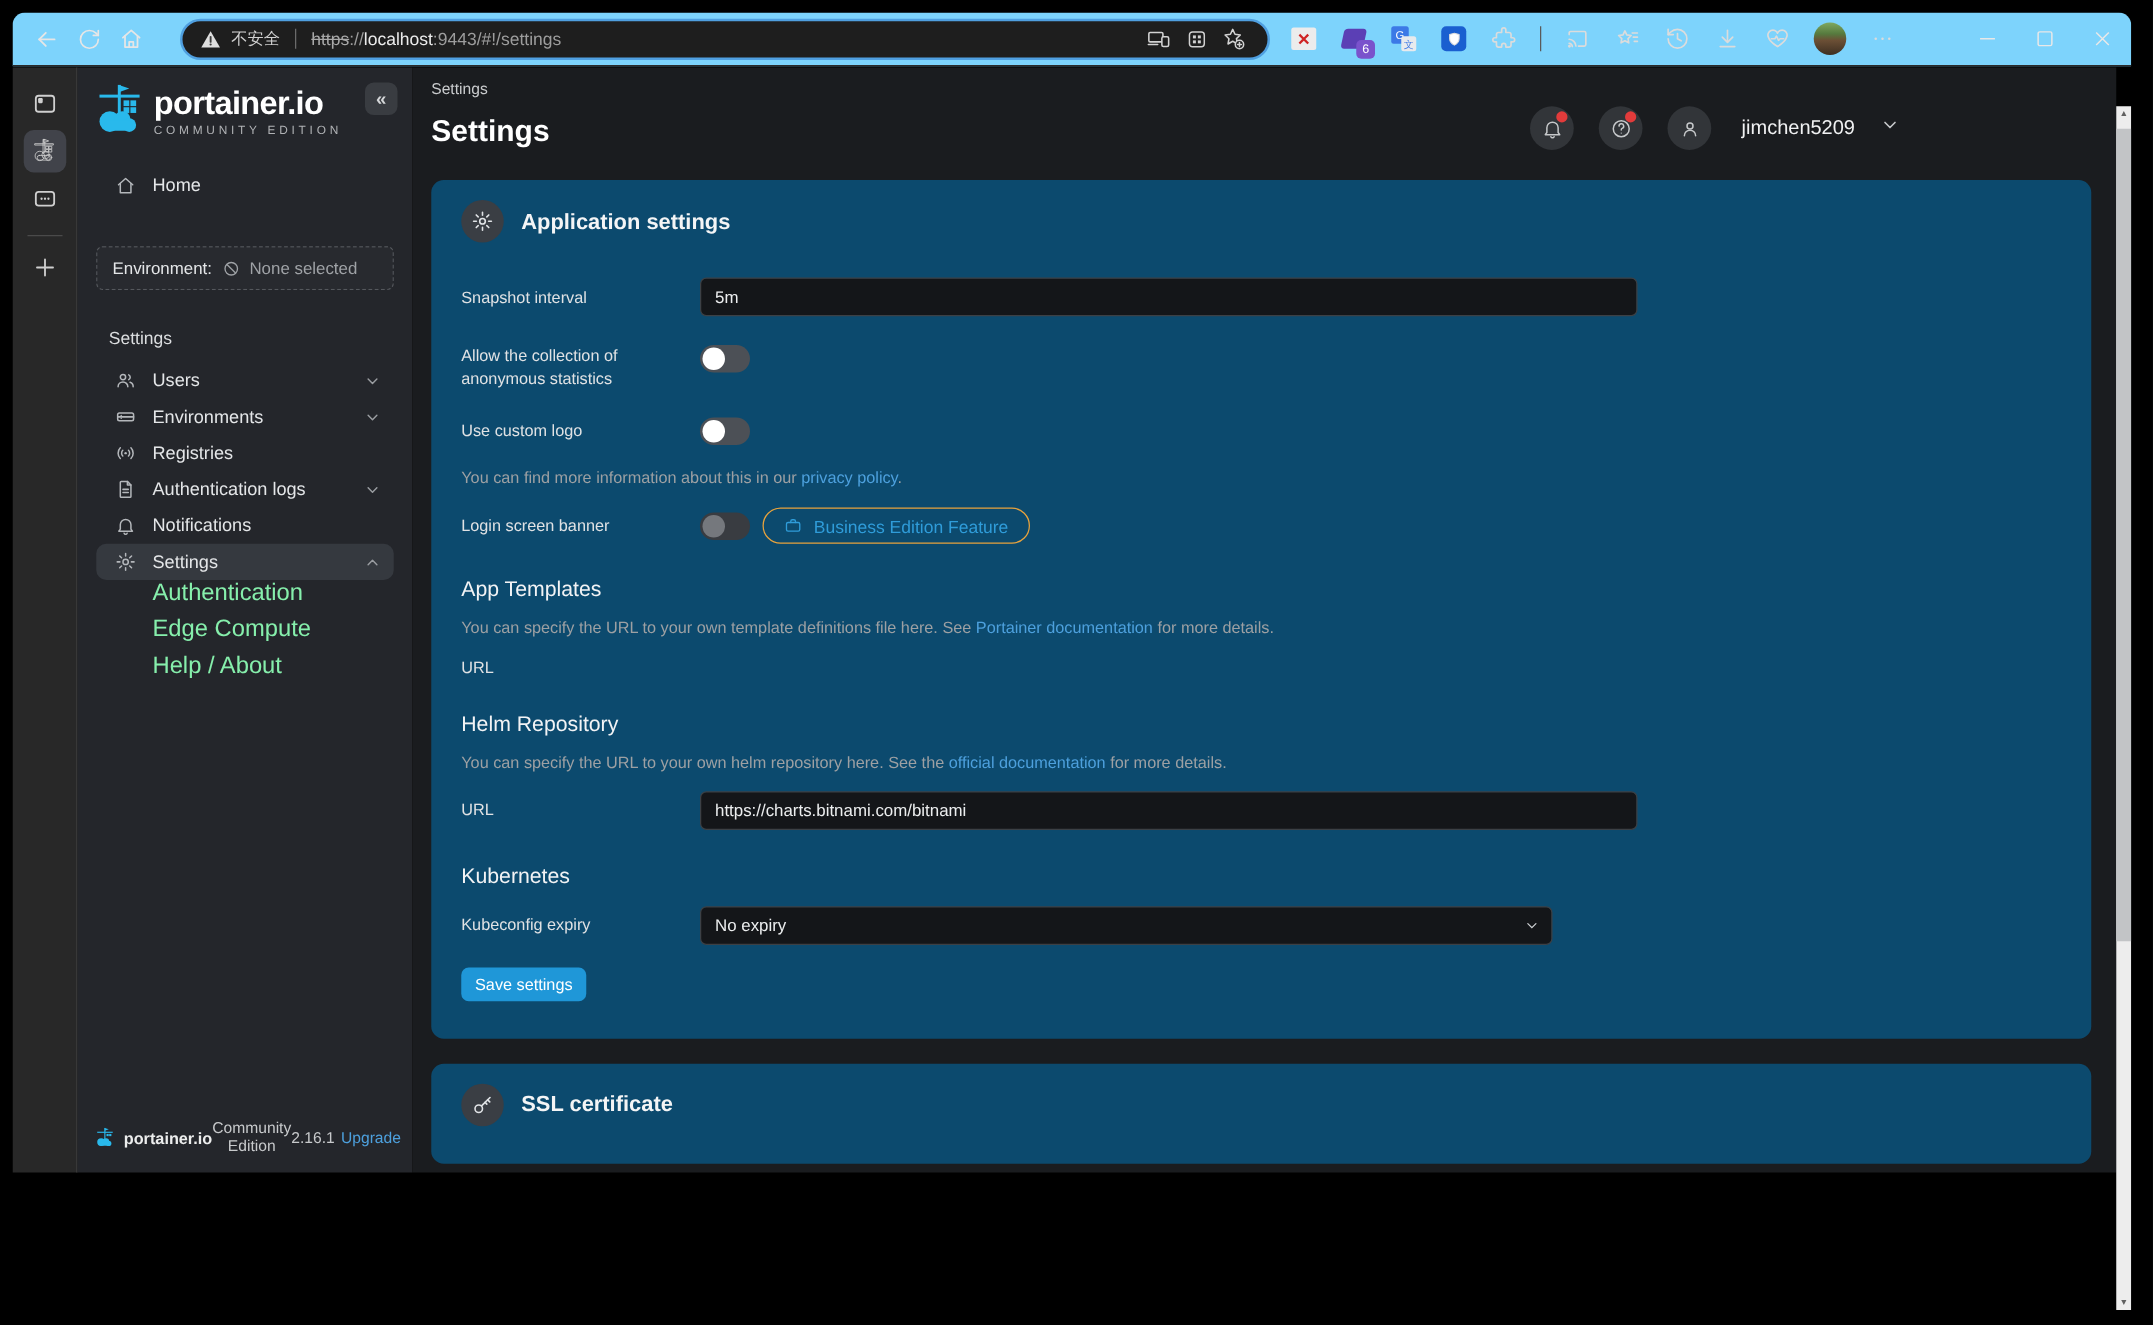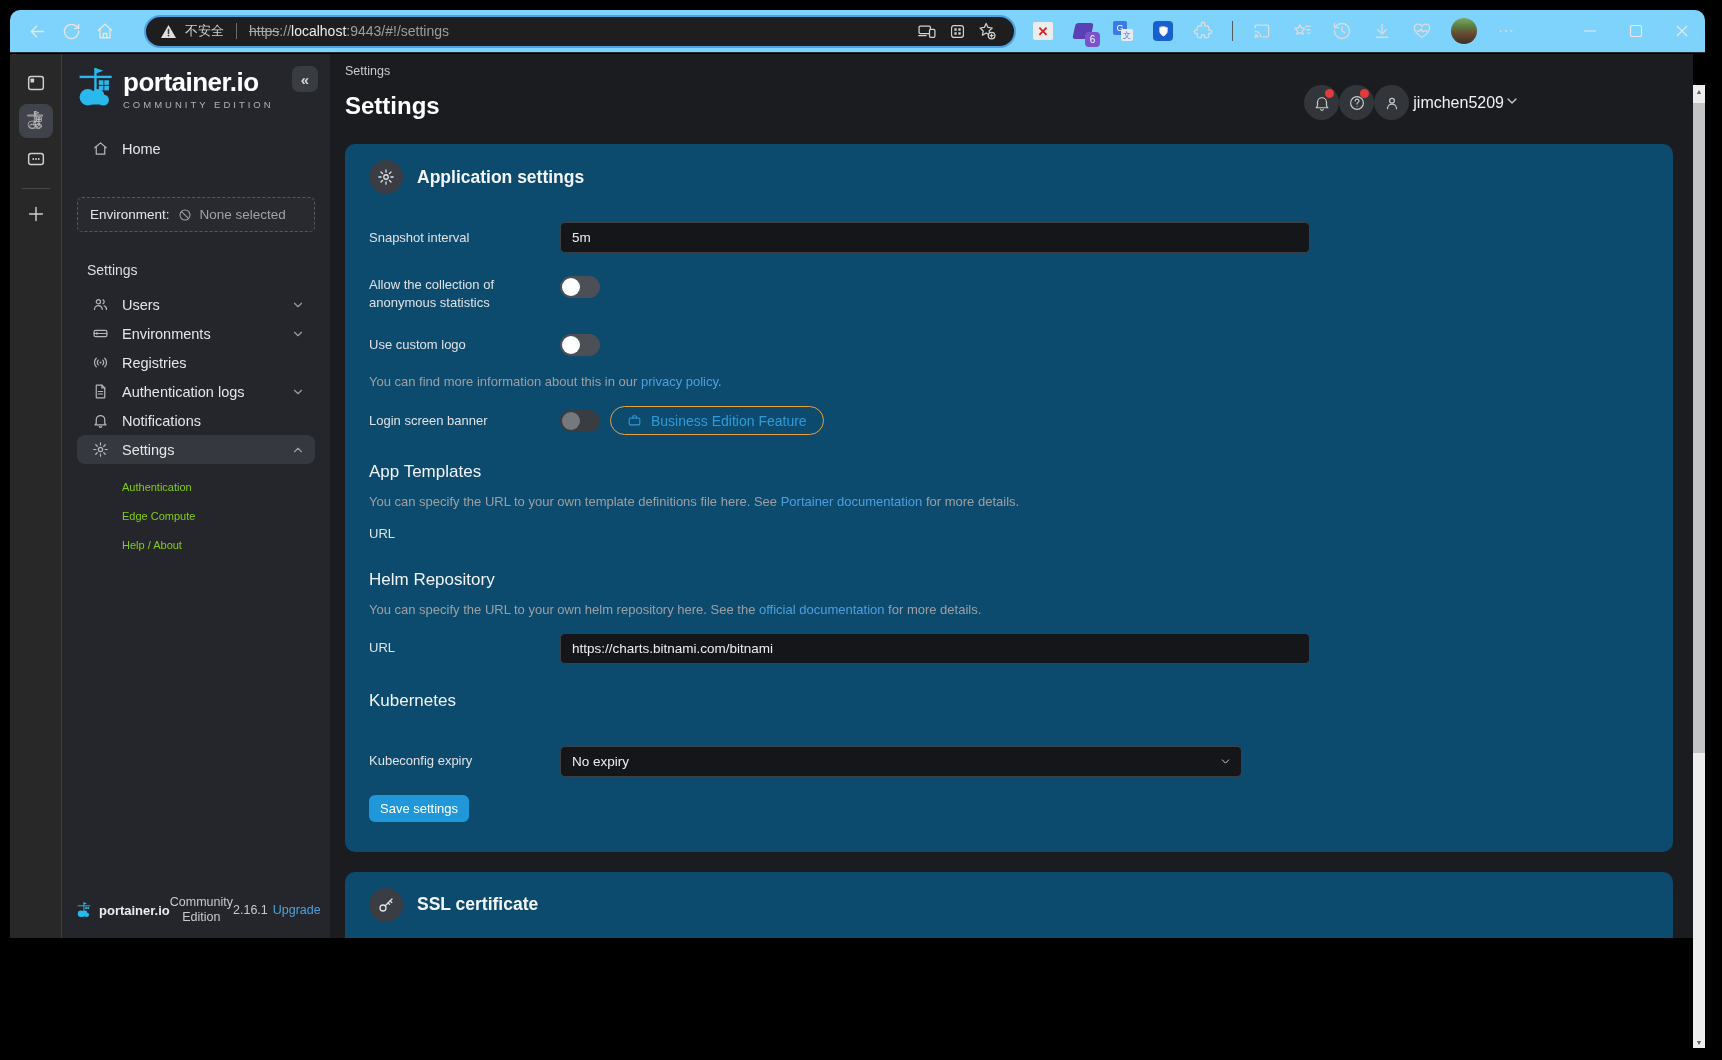--- a/index.html
+++ b/index.html
@@ -69,33 +69,33 @@
   .env-box .env-val{color:#9fa2a6;}
   .env-box svg{stroke:#9fa2a6;fill:none;stroke-width:1.6;}
   .side-section{font-size:14px;color:#dcdee0;margin:30px 0 12px 25px;}
   .menu{padding:0 15px;}
   .menu-item{display:flex;align-items:center;gap:13px;height:29px;padding:0 10px 0 15px;border-radius:8px;
              font-size:14.5px;color:#e4e6e8;}
   .menu-item.active{background:#35393f;}
   .menu-ic{width:17px;height:17px;flex:0 0 auto;display:flex;}
   .menu-chev{margin-left:auto;width:14px;height:14px;}
   .menu-chev svg{stroke:#9a9da1;fill:none;stroke-width:2;stroke-linecap:round;stroke-linejoin:round;}
-  .submenu-item{height:29px;display:flex;align-items:flex-end;padding-left:45px;font-size:11px;color:#84cc16;border-radius:8px;}
+  .submenu-item{height:29px;display:flex;align-items:flex-start;padding-left:45px;font-size:19px;color:#86efac;border-radius:8px;}
   .side-footer{position:absolute;left:14px;right:14px;bottom:12px;display:flex;align-items:center;justify-content:space-between;}
   .foot-brand{display:flex;align-items:center;gap:6px;font-size:13px;font-weight:bold;color:#eceded;}
   .foot-edition{font-size:12.5px;color:#c7c9cb;text-align:center;line-height:1.25;width:72px;}
   .foot-ver{font-size:12.5px;color:#c7c9cb;display:flex;gap:5px;}
   a.plink{color:#4da0dd;text-decoration:none;}
 
   
   .main{position:absolute;left:320px;top:44px;width:1363px;height:884px;background:#1a1c1f;overflow:hidden;
         padding:0 20px 0 15px;}
   .breadcrumb{font-size:12.5px;color:#c9cbcd;margin-top:10px;}
   .page-title{font-size:24px;font-weight:bold;color:#fff;margin-top:14px;}
-  .user-cluster{position:absolute;top:31px;right:173px;display:flex;align-items:center;gap:0;text-align:right;}
+  .user-cluster{position:absolute;top:31px;right:173px;display:flex;align-items:center;gap:20px;text-align:right;}
   .circ-btn{width:35px;height:35px;border-radius:50%;background:#323539;display:flex;align-items:center;justify-content:center;position:relative;}
   .circ-btn svg{stroke:#c6c8ca;fill:none;stroke-width:1.6;stroke-linecap:round;stroke-linejoin:round;}
   .red-dot{position:absolute;top:4px;right:5px;width:9px;height:9px;border-radius:50%;background:#e23b3b;}
   .user-name{font-size:16px;color:#f0f1f2;margin-left:4px;}
   .user-chev svg{stroke:#c6c8ca;fill:none;stroke-width:2;stroke-linecap:round;stroke-linejoin:round;}
 
   .card{background:#0c4a6e;border-radius:10px;margin-top:24px;padding:16px 24px 0;width:1328px;}
   .card.second{margin-top:20px;padding-bottom:30px;}
   .widget-head{display:flex;align-items:center;gap:14px;}
   .widget-icon{width:34px;height:34px;border-radius:50%;background:#3a3e44;display:flex;align-items:center;justify-content:center;}
@@ -553,21 +553,21 @@
         </div>
 
         <div class="section-h">Helm Repository</div>
         <div class="desc"><span>You can specify the URL to your own helm repository here. See the </span><a class="plink" href="#">official documentation</a><span> for more details.</span></div>
         <div class="form-row" style="margin-top:16px;">
           <div class="form-label">URL</div>
           <div class="form-field"><input class="txt" value="https://charts.bitnami.com/bitnami" style=""></div>
         </div>
 
         <div class="section-h">Kubernetes</div>
-        <div class="form-row" style="margin-top:35px;">
+        <div class="form-row" style="margin-top:14px;">
           <div class="form-label">Kubeconfig expiry</div>
           <div class="selectbox">
             <span>No expiry</span>
             <svg width="13" height="13" viewBox="0 0 24 24">
                 <path d="M6 9l6 6 6-6"></path>
               </svg>
           </div>
         </div>
 
         <button class="save-btn">Save settings</button>

